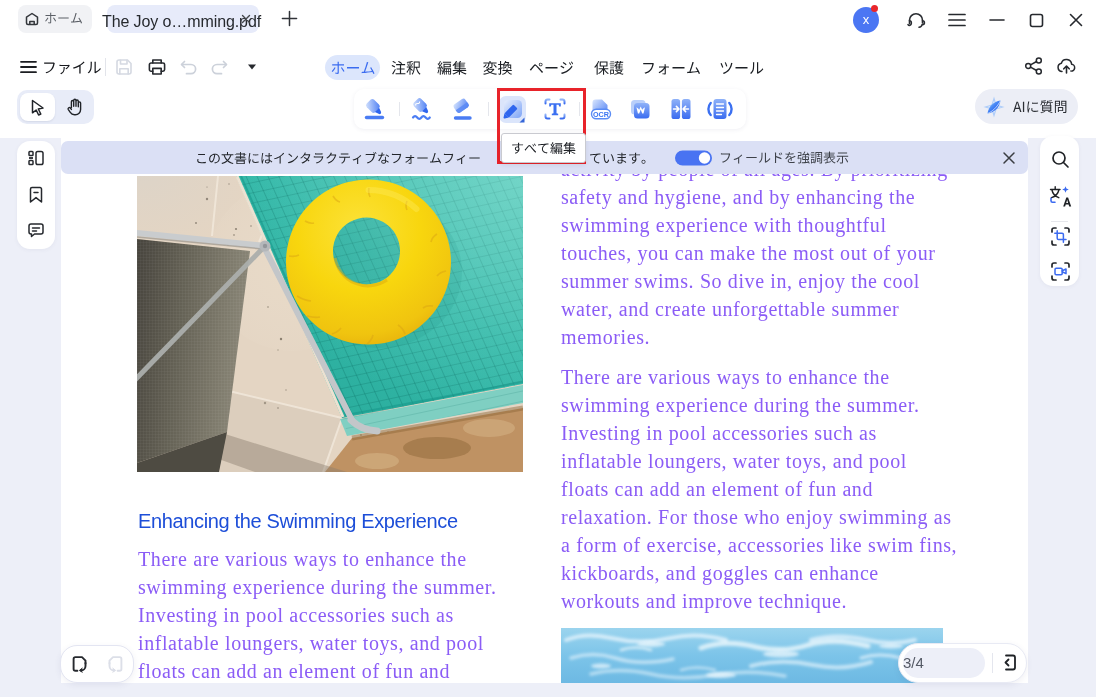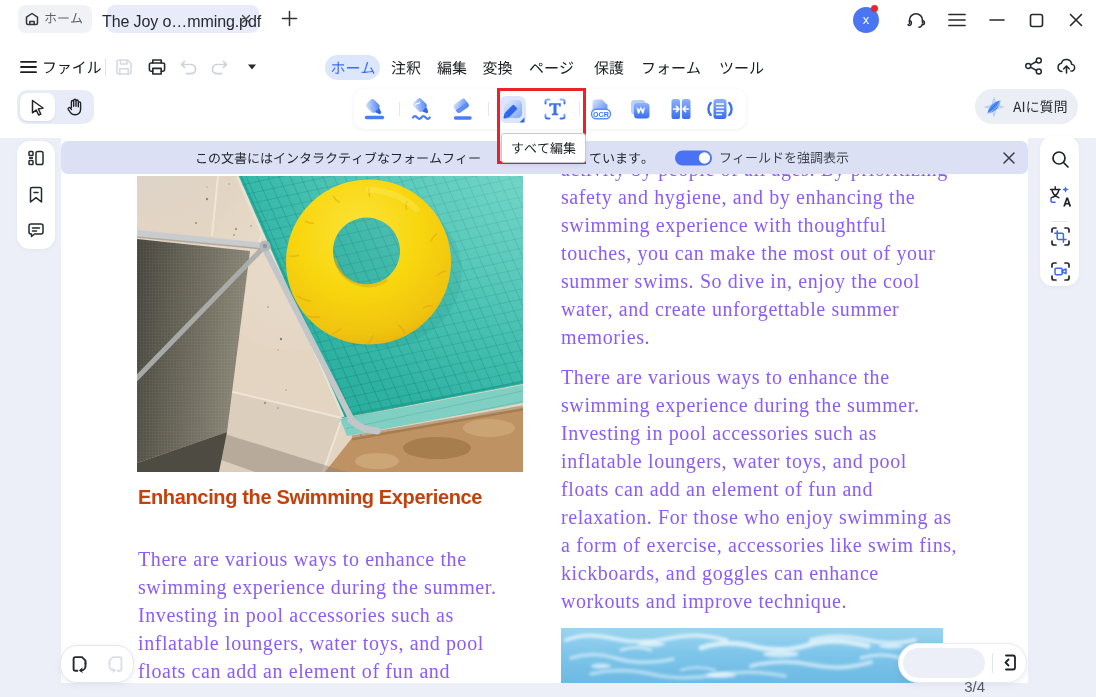--- a/index.html
+++ b/index.html
@@ -398,21 +398,21 @@
 <path d="M0 287 L90 256 L82 296 L0 296 Z" fill="#4e4b42"></path>
 <path d="M0 57 L128 70" stroke="#c9ccce" stroke-width="6" stroke-linecap="round" fill="none"></path>
 <path d="M0 61 L126 73" stroke="#8e8b84" stroke-width="1.5" fill="none" opacity=".6"></path>
 <path d="M127 71 L216 246" stroke="#c3c6c9" stroke-width="6" stroke-linecap="round" fill="none"></path>
 <path d="M214 244 q10 10 26 11" stroke="#c3c6c9" stroke-width="7" stroke-linecap="round" fill="none"></path>
 <path d="M127 71 L-4 206" stroke="#abaeac" stroke-width="5" stroke-linecap="round" fill="none" opacity=".95"></path>
 <circle cx="128" cy="70" r="5.5" fill="#b4b7ba"></circle>
         <circle cx="128" cy="70" r="2.2" fill="#93969a"></circle>
 </g>
 </svg>
-<div class="abs" style="left:138px;top:486px;font-size:20px;font-weight:700;letter-spacing:-0.35px;color:#c2410c;white-space:nowrap">Enhancing the Swimming Experience</div>
+<div class="abs" style="left:138px;top:510px;font-size:20px;font-weight:400;letter-spacing:-0.35px;color:#1d4ed8;white-space:nowrap">Enhancing the Swimming Experience</div>
 <div class="ser abs" style="left:138px;top:545px">There are various ways to enhance the<br>swimming experience during the summer.<br>Investing in pool accessories such as<br>inflatable loungers, water toys, and pool<br>floats can add an element of fun and</div>
 <div class="ser abs" style="left:561px;top:155px">activity by people of all ages. By prioritizing<br>safety and hygiene, and by enhancing the<br>swimming experience with thoughtful<br>touches, you can make the most out of your<br>summer swims. So dive in, enjoy the cool<br>water, and create unforgettable summer<br>memories.</div>
 <div class="ser abs" style="left:561px;top:363px">There are various ways to enhance the<br>swimming experience during the summer.<br>Investing in pool accessories such as<br>inflatable loungers, water toys, and pool<br>floats can add an element of fun and<br>relaxation. For those who enjoy swimming as<br>a form of exercise, accessories like swim fins,<br>kickboards, and goggles can enhance<br>workouts and improve technique.</div>
 <svg class="abs" style="left:561px;top:628px" width="382" height="55" viewBox="0 0 382 55">
 <defs>
         <linearGradient id="wat" x1="0" y1="0" x2="0" y2="1">
 <stop offset="0" stop-color="#9bd4ee"></stop>
           <stop offset=".5" stop-color="#7cc4e9"></stop>
           <stop offset="1" stop-color="#6db9e3"></stop>
         </linearGradient>
@@ -449,21 +449,21 @@
     </svg>
 <svg class="abs" style="left:105px;top:654px" width="20" height="20" viewBox="0 0 20 20" fill="none" stroke="#dcdfe8" stroke-width="1.9" stroke-linecap="round" stroke-linejoin="round">
 <g transform="translate(20,0) scale(-1,1)">
 <path d="M7.4 16.8 H5.4 C4.4 16.8 3.6 16 3.6 15 V4.9 C3.6 3.9 4.4 3.1 5.4 3.1 H12 L15.5 6.6 V9.5"></path>
 <path d="M15.5 9 V11.9 C15.5 14.4 13.5 16.4 11 16.4 H10.6"></path>
 <path d="M12.2 14.2 L9.5 16.4 L12.2 18.2" fill="#dcdfe8" stroke-width="1"></path>
       </g>
     </svg>
 <div class="abs" style="left:898px;top:643px;width:129px;height:40px;background:#fff;border:1px solid #e8eaf4;border-radius:20px;box-shadow:0 2px 6px rgba(60,70,110,.08)"></div>
 <div class="abs" style="left:903px;top:648px;width:82px;height:30px;background:#edeff8;border-radius:15px"></div>
-<div class="abs" style="left:903px;top:672px;width:82px;height:18px;font-size:15px;color:#555a66;text-align:right;line-height:30px">3/4</div>
+<div class="abs" style="left:903px;top:648px;width:82px;height:18px;font-size:15px;color:#555a66;text-align:left;line-height:30px">3/4</div>
 <div class="abs" style="left:992px;top:653px;width:1px;height:20px;background:#e4e6ee"></div>
 <svg class="abs" style="left:999px;top:653px" width="19" height="19" viewBox="0 0 19 19" fill="none" stroke="#1f2226" stroke-width="1.8" stroke-linecap="round" stroke-linejoin="round">
 <path d="M7 2.5 h7 a2 2 0 0 1 2 2 v10 a2 2 0 0 1 -2 2 H7"></path>
 <path d="M9.5 6.5 L6.5 9.5 L9.5 12.5"></path>
     </svg>
 <div class="abs" style="left:497px;top:88px;width:89px;height:76px;border:3px solid #e8232a;z-index:6"></div>
 <div class="abs" style="left:501px;top:133px;width:85px;height:30px;background:#fff;border:1px solid #c9cad0;z-index:7;border-radius:3px;box-shadow:0 2px 5px rgba(0,0,0,.08)"></div>
 <svg class="abs" style="left:511px;top:138px;z-index:8" width="70" height="20" viewBox="0 0 70 20">
       <path transform="translate(0,15)" fill="#1e2126" d="M7.4 -4.8C7.5 -3.6 7 -3 6.2 -3C5.5 -3 4.9 -3.5 4.9 -4.3C4.9 -5.1 5.6 -5.7 6.2 -5.7C6.7 -5.7 7.2 -5.4 7.4 -4.8ZM1.2 -8.5 1.3 -7.5C2.9 -7.6 5.1 -7.7 7.1 -7.7L7.1 -6.4C6.8 -6.5 6.6 -6.5 6.2 -6.5C5 -6.5 3.9 -5.6 3.9 -4.3C3.9 -2.9 5 -2.1 6.1 -2.1C6.5 -2.1 6.9 -2.2 7.2 -2.5C6.7 -1.3 5.5 -0.5 3.8 -0.2L4.6 0.7C7.7 -0.2 8.5 -2.2 8.5 -3.9C8.5 -4.6 8.4 -5.1 8.1 -5.6L8.1 -7.7H8.3C10.2 -7.7 11.3 -7.7 12.1 -7.7L12.1 -8.6C11.5 -8.6 9.9 -8.6 8.3 -8.6H8.1L8.1 -9.5C8.1 -9.6 8.1 -10.2 8.2 -10.3H7C7 -10.2 7 -9.8 7 -9.5L7.1 -8.6C5.1 -8.6 2.7 -8.5 1.2 -8.5Z M13.6 -3.3 14.6 -2.3C14.8 -2.6 15.1 -3 15.3 -3.4C16 -4.2 17.1 -5.6 17.7 -6.4C18.1 -6.9 18.4 -7 18.9 -6.4C19.5 -5.7 20.5 -4.5 21.4 -3.5C22.3 -2.5 23.4 -1.2 24.4 -0.2L25.2 -1.2C24.1 -2.2 22.8 -3.6 22 -4.4C21.2 -5.3 20.2 -6.6 19.4 -7.4C18.5 -8.3 17.9 -8.2 17.1 -7.3C16.3 -6.4 15.2 -4.9 14.5 -4.2C14.2 -3.8 13.9 -3.6 13.6 -3.3ZM22 -8.8 21.3 -8.4C21.7 -7.9 22.1 -7 22.5 -6.4L23.2 -6.7C22.9 -7.3 22.3 -8.3 22 -8.8ZM23.7 -9.4 22.9 -9.1C23.4 -8.5 23.9 -7.7 24.2 -7L24.9 -7.4C24.6 -8 24 -9 23.7 -9.4Z M27.1 -8.6 27.2 -7.5C28.6 -7.8 31.9 -8.1 33.3 -8.3C32.1 -7.6 30.9 -5.9 30.9 -3.9C30.9 -1 33.6 0.3 36 0.4L36.4 -0.7C34.3 -0.8 31.9 -1.6 31.9 -4.1C31.9 -5.6 33.1 -7.6 34.9 -8.2C35.6 -8.4 36.7 -8.4 37.5 -8.4V-9.5C36.6 -9.4 35.4 -9.4 34 -9.2C31.6 -9 29.1 -8.8 28.3 -8.7C28 -8.7 27.6 -8.6 27.1 -8.6Z M44.1 -10.1V-9.3H51.3V-10.1ZM40.2 -3.5C40 -2.4 39.8 -1.2 39.3 -0.4C39.5 -0.3 39.9 -0.1 40.1 -0C40.5 -0.9 40.8 -2.1 41 -3.4ZM42.7 -3.3C43 -2.6 43.2 -1.6 43.3 -0.9L44 -1.2C43.8 -0.6 43.5 -0.1 43.2 0.3C43.4 0.4 43.8 0.7 43.9 0.9C44.7 -0.2 45.1 -1.6 45.3 -3V1H46V-1.5H47V0.9H47.7V-1.5H48.7V0.9H49.3V-1.5H50.4V0.1C50.4 0.2 50.4 0.2 50.3 0.2C50.2 0.2 49.9 0.2 49.6 0.2C49.7 0.5 49.8 0.8 49.8 1C50.3 1 50.7 1 50.9 0.9C51.2 0.7 51.2 0.5 51.2 0.1V-4.5H45.4L45.5 -5.4H50.9V-8.4H44.6V-5.6C44.6 -4.3 44.5 -2.7 44 -1.3C43.9 -1.9 43.7 -2.8 43.4 -3.5ZM47 -2.2H46V-3.8H47ZM47.7 -2.2V-3.8H48.7V-2.2ZM49.3 -2.2V-3.8H50.4V-2.2ZM45.5 -7.6H50V-6.2H45.5ZM39.4 -5.2 39.5 -4.3 41.5 -4.4V1H42.3V-4.5L43.3 -4.5C43.4 -4.2 43.5 -3.9 43.5 -3.7L44.2 -4C44.1 -4.7 43.6 -5.9 43.1 -6.8L42.4 -6.5C42.6 -6.1 42.8 -5.7 43 -5.4L41.2 -5.3C42.1 -6.4 43 -7.9 43.7 -9.1L42.9 -9.4C42.6 -8.7 42.1 -7.9 41.6 -7.1C41.4 -7.3 41.2 -7.6 40.9 -7.9C41.4 -8.6 41.9 -9.7 42.4 -10.6L41.5 -10.9C41.3 -10.2 40.8 -9.2 40.4 -8.4L40 -8.8L39.5 -8.2C40.1 -7.7 40.7 -6.9 41.1 -6.3C40.9 -5.9 40.6 -5.5 40.4 -5.2Z M55.4 -10.9C54.9 -9.8 53.8 -8.2 52.4 -7.1C52.6 -7 52.9 -6.7 53.1 -6.4C53.5 -6.8 53.9 -7.2 54.3 -7.6V-3.8H58V-3H52.7V-2.1H57.2C55.9 -1.2 54 -0.3 52.4 0.1C52.6 0.3 52.9 0.7 53 0.9C54.7 0.4 56.6 -0.6 58 -1.8V1H59V-1.8C60.3 -0.7 62.3 0.3 64 0.8C64.1 0.5 64.4 0.2 64.6 -0C62.9 -0.4 61.1 -1.2 59.8 -2.1H64.3V-3H59V-3.8H64V-4.5H59.2V-5.4H63V-6.1H59.2V-7H62.9V-7.7H59.2V-8.6H63.5V-9.4H59.2C59.4 -9.8 59.7 -10.3 59.9 -10.8L58.8 -10.9C58.7 -10.5 58.4 -9.9 58.2 -9.4H55.7C56 -9.9 56.2 -10.3 56.5 -10.8ZM58.2 -7V-6.1H55.2V-7ZM58.2 -7.7H55.2V-8.6H58.2ZM58.2 -5.4V-4.5H55.2V-5.4Z"></path>
     </svg>

